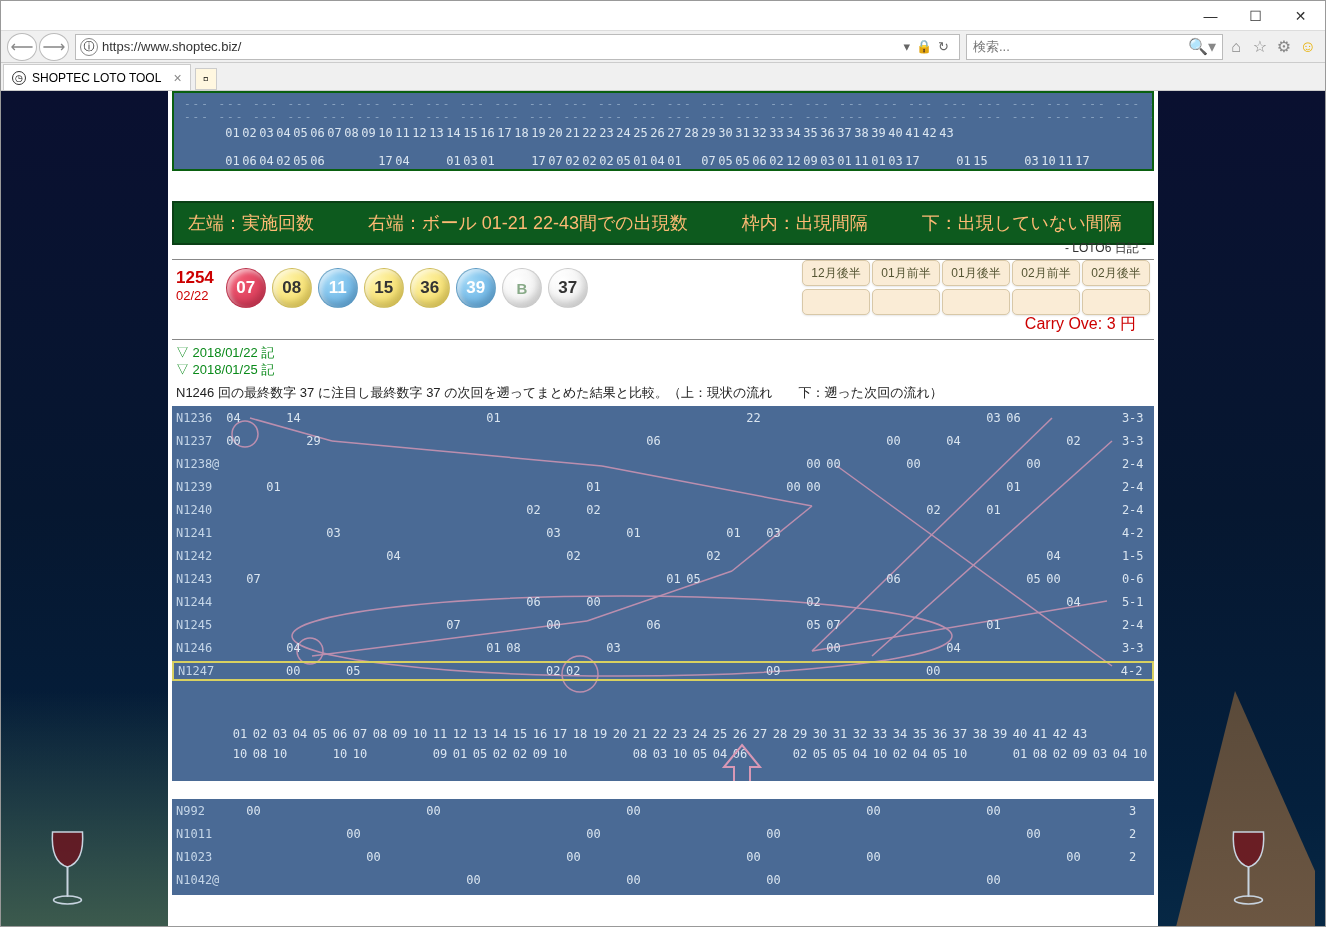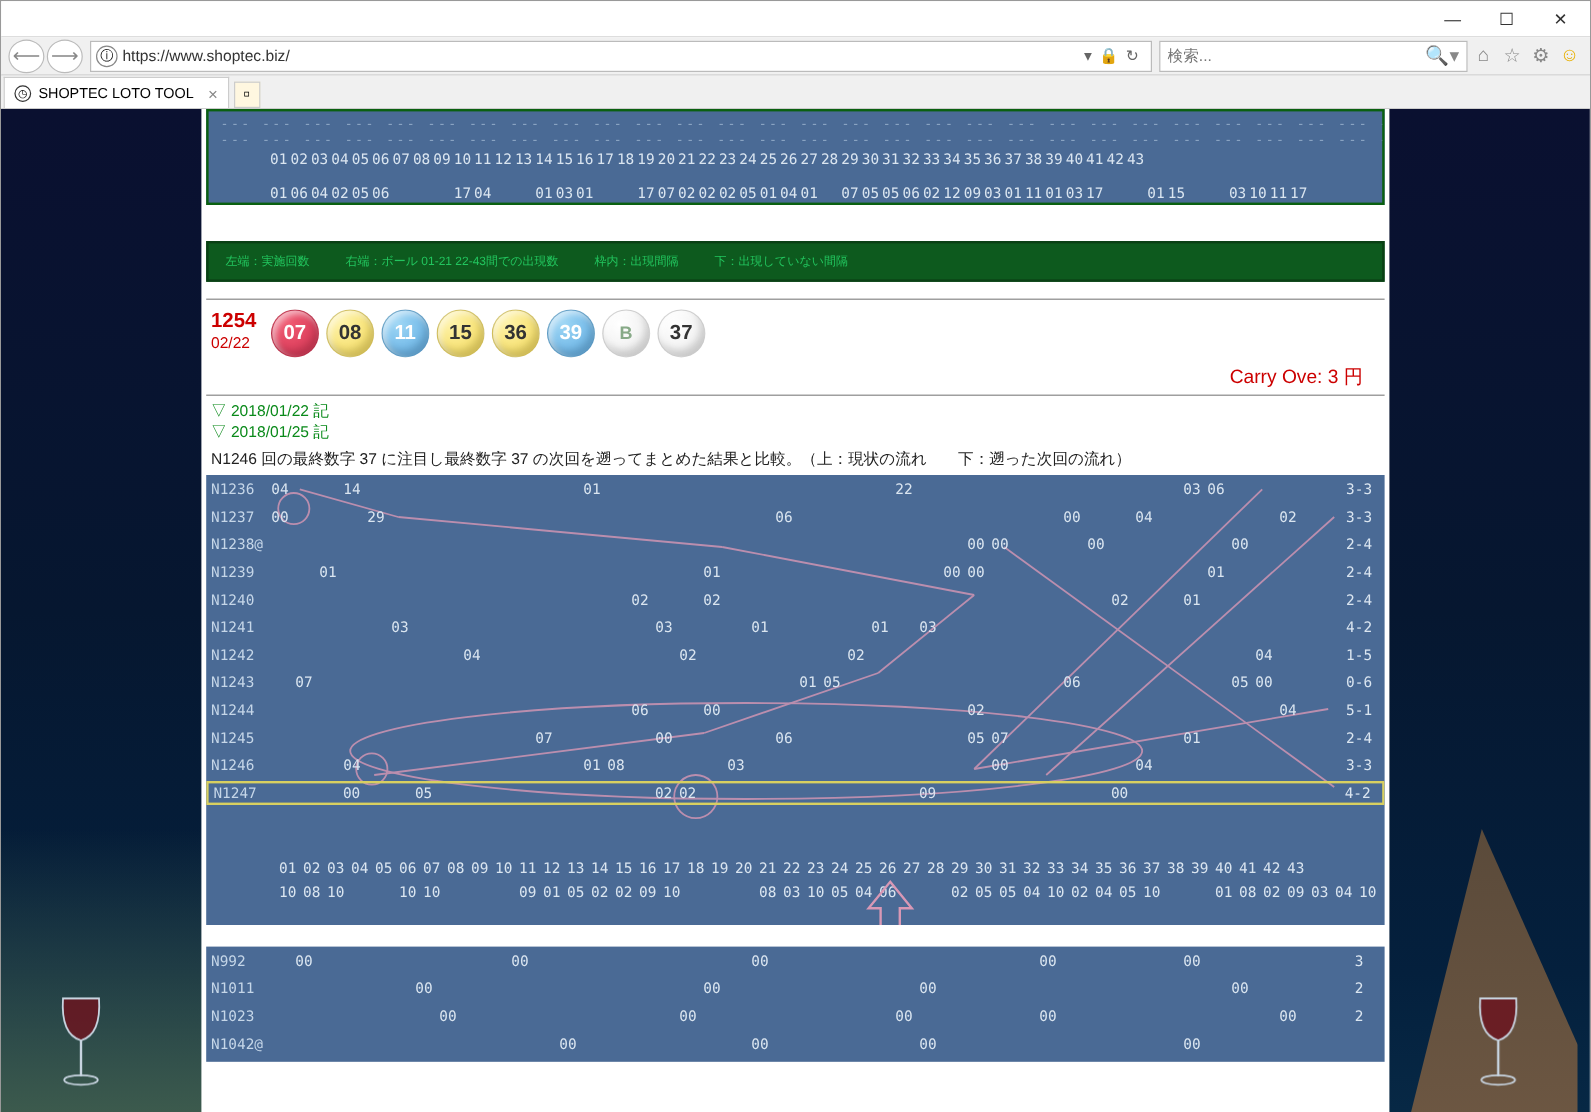--- a/index.html
+++ b/index.html
@@ -34,21 +34,21 @@
 .page-main { width: 990px; background: #fff; padding: 0 4px; position: relative; z-index: 1; }
 
 
 .bluechart1 { background: #4a6a95; border: 2px solid #0a6010; color: #dae5f0; font-family: "MS Gothic", monospace; font-size: 12px; padding: 4px 0 8px 0; position: relative; height: 80px; overflow: hidden; }
 .chart-row { white-space: nowrap; padding: 0 10px; line-height: 20px; letter-spacing: 0; }
 .chart-row span { display: inline-block; width: 17px; text-align: center; }
 .chart-row .lbl { width: 40px; }
 .chart-dash { white-space: nowrap; color: #8fa8c5; padding: 0 10px; font-size: 11px; letter-spacing: 2px; overflow: hidden; }
 
 
-.green-header { background: #0d5a1e; color: #22c55e; padding: 8px 14px; font-size: 10px; margin-top: 30px; border: 2px solid #0a4015; }
+.green-header { background: #0d5a1e; color: #fdba74; padding: 8px 14px; font-size: 18px; margin-top: 30px; border: 2px solid #0a4015; }
 
 
 .draw-section { border-top: 1px solid #888; margin-top: 14px; padding: 8px 4px 0 4px; display: flex; align-items: flex-start; position: relative; }
 .draw-num-block { text-align: left; margin-right: 12px; }
 .draw-num { color: #c00; font-weight: bold; font-size: 17px; }
 .draw-date { color: #c00; font-size: 13px; }
 .balls { display: flex; gap: 6px; align-items: center; }
 .ball { width: 40px; height: 40px; border-radius: 50%; display: flex; align-items: center; justify-content: center; font-size: 17px; font-weight: bold; border: 1px solid rgba(0,0,0,0.15); box-shadow: inset -3px -5px 6px rgba(0,0,0,0.15), inset 3px 3px 5px rgba(255,255,255,0.6); }
 .ball-red { background: radial-gradient(circle at 35% 30%, #f05a72, #d13050); color: #fff; }
 .ball-yellow { background: radial-gradient(circle at 35% 30%, #fff3a8, #f0d550); color: #333; }
@@ -162,20 +162,37 @@
                 <div class="ball ball-red">07</div>
                 <div class="ball ball-yellow">08</div>
                 <div class="ball ball-blue">11</div>
                 <div class="ball ball-yellow">15</div>
                 <div class="ball ball-yellow">36</div>
                 <div class="ball ball-blue">39</div>
                 <div class="ball ball-b">B</div>
                 <div class="ball ball-grey">37</div>
               </div>
 
+            <div class="right-boxes">
+              <div class="diary-title">- LOTO6 日記 -</div>
+              <div class="box-row" id="diary-row1">
+                  <div class="mini-box">12月後半</div>
+                  <div class="mini-box">01月前半</div>
+                  <div class="mini-box">01月後半</div>
+                  <div class="mini-box">02月前半</div>
+                  <div class="mini-box">02月後半</div>
+                </div>
+              <div class="box-row" id="diary-row2">
+                  <div class="mini-box empty"></div>
+                  <div class="mini-box empty"></div>
+                  <div class="mini-box empty"></div>
+                  <div class="mini-box empty"></div>
+                  <div class="mini-box empty"></div>
+                </div>
+            </div>
           </div>
           <div class="carry-over">Carry Ove: 3 円</div>
 
           <div class="date-links" id="date-links">
               <div class="dl-green">▽ 2018/01/22 記</div>
               <div class="dl-green">▽ 2018/01/25 記</div>
             </div>
 
           <div class="desc-line">N1246 回の最終数字 37 に注目し最終数字 37 の次回を遡ってまとめた結果と比較。（上：現状の流れ　　下：遡った次回の流れ）</div>
 

